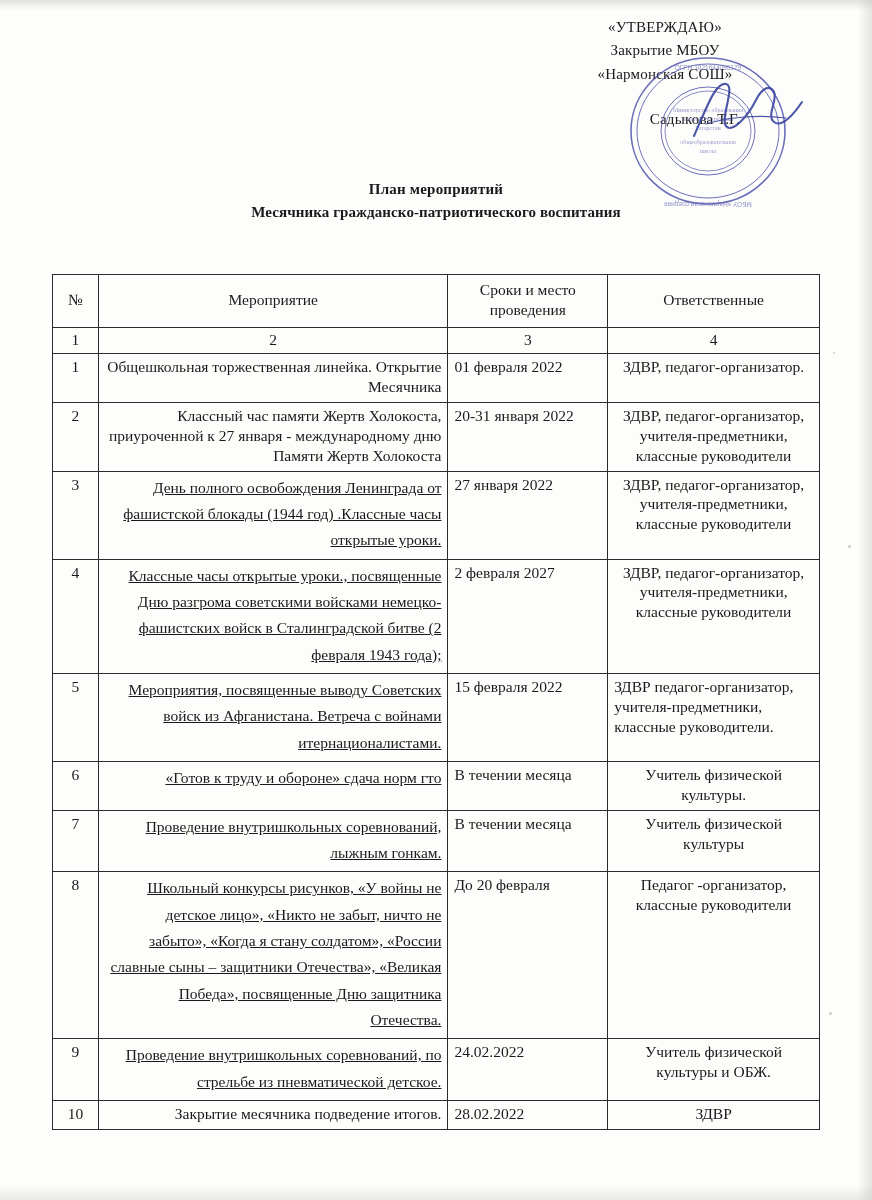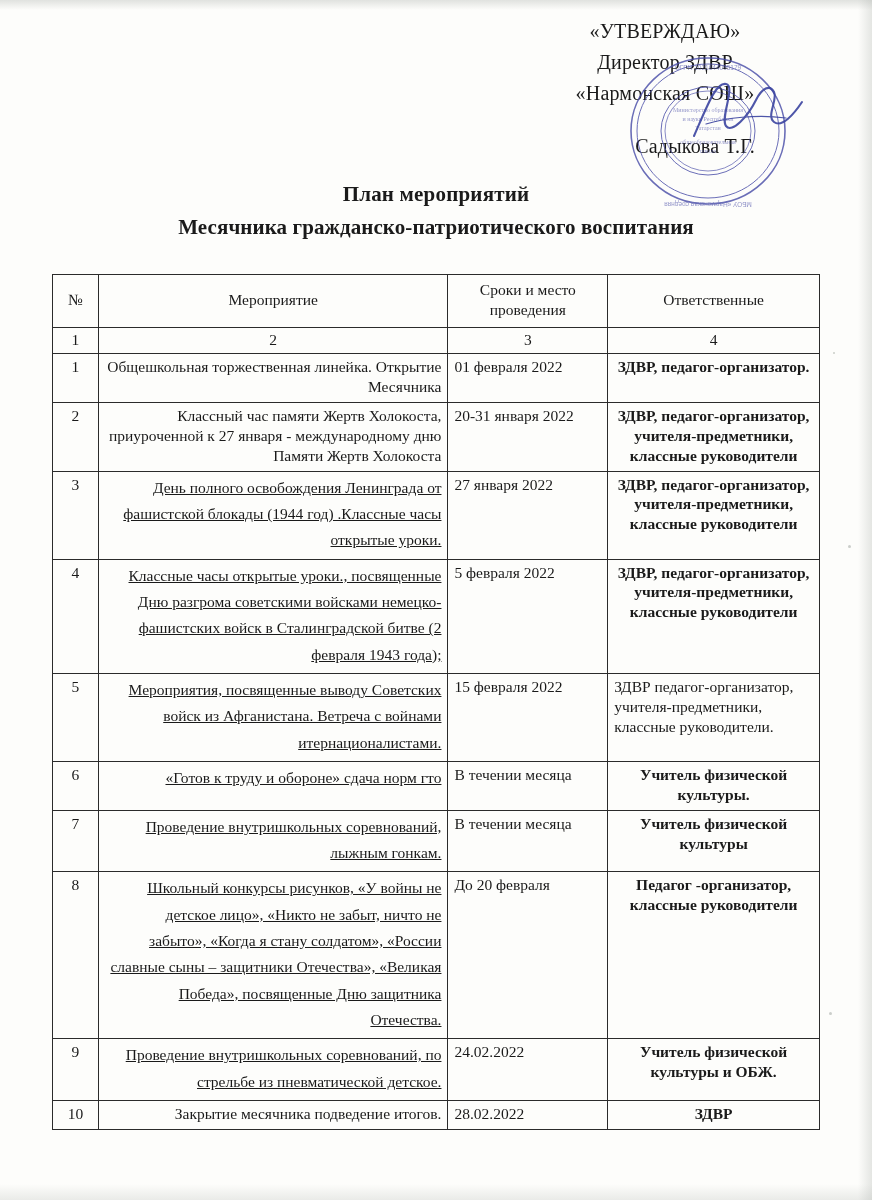--- a/index.html
+++ b/index.html
@@ -40,21 +40,21 @@
     height: 16px;
     background: linear-gradient(to top, rgba(175,180,175,0.25), rgba(255,255,255,0));
     pointer-events: none;
   }
   .approval-block {
     position: absolute;
     top: 16px;
     right: 42px;
     width: 330px;
     text-align: center;
-    font-size: 20px;
+    font-size: 15px;
     line-height: 1.55;
     letter-spacing: 0.2px;
   }
   .approval-block div {
     white-space: nowrap;
   }
   .approval-name {
     margin-top: 22px;
     padding-left: 60px;
   }
@@ -78,21 +78,21 @@
     pointer-events: none;
     opacity: 0.9;
   }
   .doc-title {
     position: absolute;
     top: 178px;
     left: 0;
     right: 0;
     text-align: center;
     font-weight: bold;
-    font-size: 21px;
+    font-size: 15px;
     line-height: 1.55;
   }
   .doc-title .l1 { letter-spacing: 0.2px; }
   .doc-title .l2 { letter-spacing: 0.1px; }
   .doc-title .l3 { letter-spacing: 0.1px; }
 
   table.plan {
     position: absolute;
     top: 274px;
     left: 52px;
@@ -126,21 +126,20 @@
     text-align: center;
     padding-top: 4px;
   }
   td.event {
     text-align: right;
   }
   td.when {
   }
   td.resp {
     text-align: center;
-    font-weight: bold;
   }
   td.resp-left {
     text-align: left;
     padding-left: 8px;
     margin-left: 48px;
   }
   .sp-top { padding-top: 10px; }
   .loose { line-height: 1.7; text-decoration: underline; }
   
   .speck {
@@ -155,21 +154,21 @@
 <body>
 
 <div class="page">
 
   <div class="scan-edge-top"></div>
   <div class="scan-edge-right"></div>
   <div class="scan-edge-bottom"></div>
 
   <div class="approval-block">
     <div>«УТВЕРЖДАЮ»</div>
-    <div>Директор ЗДВР</div>
+    <div>Закрытие МБОУ</div>
     <div>«Нармонская  СОШ»</div>
     <div class="approval-name">Садыкова  Т.Г.</div>
   </div>
 
   <svg class="stamp" viewBox="0 0 168 158">
     <g fill="none" stroke="#4a4ea8" stroke-width="1.6">
       <ellipse cx="84" cy="79" rx="77" ry="73"></ellipse>
       <ellipse cx="84" cy="79" rx="71" ry="67" stroke-width="1"></ellipse>
       <ellipse cx="84" cy="79" rx="47" ry="44" stroke-width="1"></ellipse>
       <ellipse cx="84" cy="79" rx="43" ry="40" stroke-width="0.8"></ellipse>
@@ -239,21 +238,21 @@
       <tr>
         <td class="num">3</td>
         <td class="event loose">День полного освобождения Ленинграда от фашистской блокады (1944 год) .Классные часы открытые уроки.</td>
         <td class="when">27 января 2022</td>
         <td class="resp">ЗДВР, педагог-организатор, учителя-предметники, классные руководители</td>
       </tr>
 
       <tr>
         <td class="num">4</td>
         <td class="event loose">Классные часы открытые уроки., посвященные Дню разгрома советскими войсками немецко-фашистских войск в Сталинградской битве (2 февраля 1943 года);</td>
-        <td class="when">5 февраля 2022</td>
+        <td class="when">2 февраля 2027</td>
         <td class="resp">ЗДВР, педагог-организатор, учителя-предметники, классные руководители</td>
       </tr>
 
       <tr>
         <td class="num">5</td>
         <td class="event loose">Мероприятия, посвященные выводу Советских войск из Афганистана. Ветреча с войнами итернационалистами.</td>
         <td class="when">15 февраля 2022</td>
         <td class="resp-left">ЗДВР педагог-организатор, учителя-предметники, классные руководители.</td>
       </tr>
 

